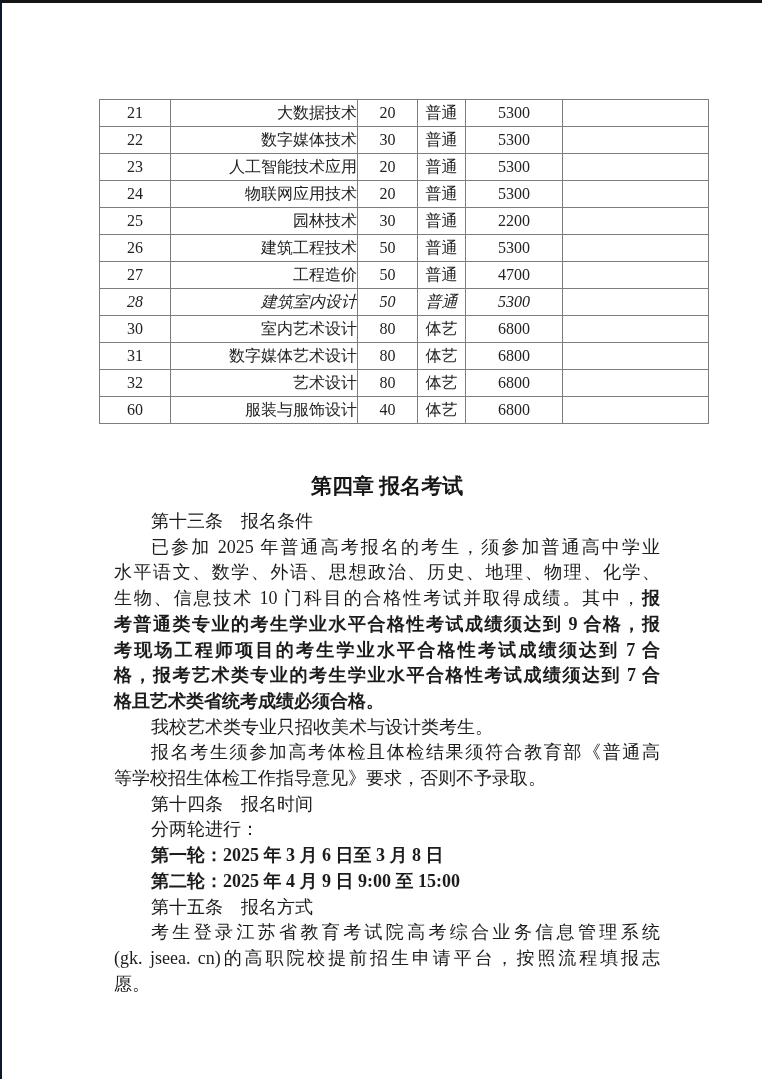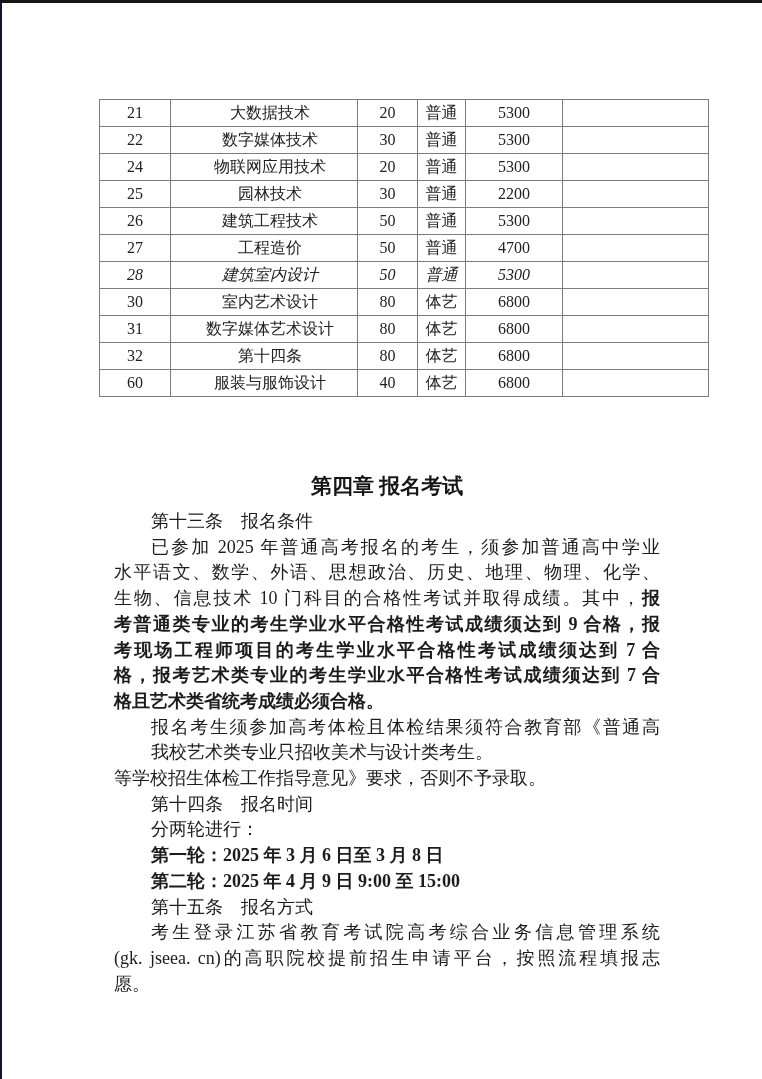--- a/index.html
+++ b/index.html
@@ -21,21 +21,21 @@
     border:1px solid #7d7d7d;
     height:26px;
     font-size:16px;
     text-align:center;
     vertical-align:middle;
     padding:0;
     white-space:nowrap;
     overflow:hidden;
     color:#222;
   }
-  table.plan td.c1{text-align:center;padding-left:12px;}
+  table.plan td.c1{text-align:right;padding-left:12px;}
   
   .doc{
     position:absolute;
     left:112px;top:468px;width:546px;
   }
   .chapter{
     text-align:center;
     font-weight:700;
     font-size:21px;
     line-height:30px;
@@ -82,20 +82,28 @@
           </tr>
           <tr style="height: 27px;">
             <td class="c0">22</td>
             <td class="c1">数字媒体技术</td>
             <td class="c2">30</td>
             <td class="c3">普通</td>
             <td class="c4">5300</td>
             <td class="c5"></td>
           </tr>
           <tr style="height: 27px;">
+            <td class="c0">23</td>
+            <td class="c1">人工智能技术应用</td>
+            <td class="c2">20</td>
+            <td class="c3">普通</td>
+            <td class="c4">5300</td>
+            <td class="c5"></td>
+          </tr>
+          <tr style="height: 27px;">
             <td class="c0">24</td>
             <td class="c1">物联网应用技术</td>
             <td class="c2">20</td>
             <td class="c3">普通</td>
             <td class="c4">5300</td>
             <td class="c5"></td>
           </tr>
           <tr style="height: 27px;">
             <td class="c0">25</td>
             <td class="c1">园林技术</td>
@@ -139,21 +147,21 @@
           <tr style="height: 27px;">
             <td class="c0">31</td>
             <td class="c1">数字媒体艺术设计</td>
             <td class="c2">80</td>
             <td class="c3">体艺</td>
             <td class="c4">6800</td>
             <td class="c5"></td>
           </tr>
           <tr style="height: 27px;">
             <td class="c0">32</td>
-            <td class="c1">第十四条</td>
+            <td class="c1">艺术设计</td>
             <td class="c2">80</td>
             <td class="c3">体艺</td>
             <td class="c4">6800</td>
             <td class="c5"></td>
           </tr>
           <tr style="height: 27px;">
             <td class="c0">60</td>
             <td class="c1">服装与服饰设计</td>
             <td class="c2">40</td>
             <td class="c3">体艺</td>
@@ -168,22 +176,22 @@
     <div class="chapter">第四章 报名考试</div>
     <div>
         <div class="line indent"><span>第十三条　报名条件</span></div>
         <div class="line indent stretch"><span>已参加 2025 年普通高考报名的考生，须参加普通高中学业</span></div>
         <div class="line stretch"><span>水平语文、数学、外语、思想政治、历史、地理、物理、化学、</span></div>
         <div class="line stretch"><span>生物、信息技术 10 门科目的合格性考试并取得成绩。其中，</span><span class="b">报</span></div>
         <div class="line stretch"><span class="b">考普通类专业的考生学业水平合格性考试成绩须达到 9 合格，报</span></div>
         <div class="line stretch"><span class="b">考现场工程师项目的考生学业水平合格性考试成绩须达到 7 合</span></div>
         <div class="line stretch"><span class="b">格，报考艺术类专业的考生学业水平合格性考试成绩须达到 7 合</span></div>
         <div class="line"><span class="b">格且艺术类省统考成绩必须合格。</span></div>
+        <div class="line indent"><span>我校艺术类专业只招收美术与设计类考生。</span></div>
         <div class="line indent stretch"><span>报名考生须参加高考体检且体检结果须符合教育部《普通高</span></div>
-        <div class="line indent"><span>我校艺术类专业只招收美术与设计类考生。</span></div>
         <div class="line"><span>等学校招生体检工作指导意见》要求，否则不予录取。</span></div>
         <div class="line indent"><span>第十四条　报名时间</span></div>
         <div class="line indent"><span>分两轮进行：</span></div>
         <div class="line indent"><span class="b">第一轮：2025 年 3 月 6 日至 3 月 8 日</span></div>
         <div class="line indent"><span class="b">第二轮：2025 年 4 月 9 日 9:00 至 15:00</span></div>
         <div class="line indent"><span>第十五条　报名方式</span></div>
         <div class="line indent stretch"><span>考生登录江苏省教育考试院高考综合业务信息管理系统</span></div>
         <div class="line stretch"><span>(gk. jseea. cn)的高职院校提前招生申请平台，按照流程填报志</span></div>
         <div class="line"><span>愿。</span></div>
       </div>

